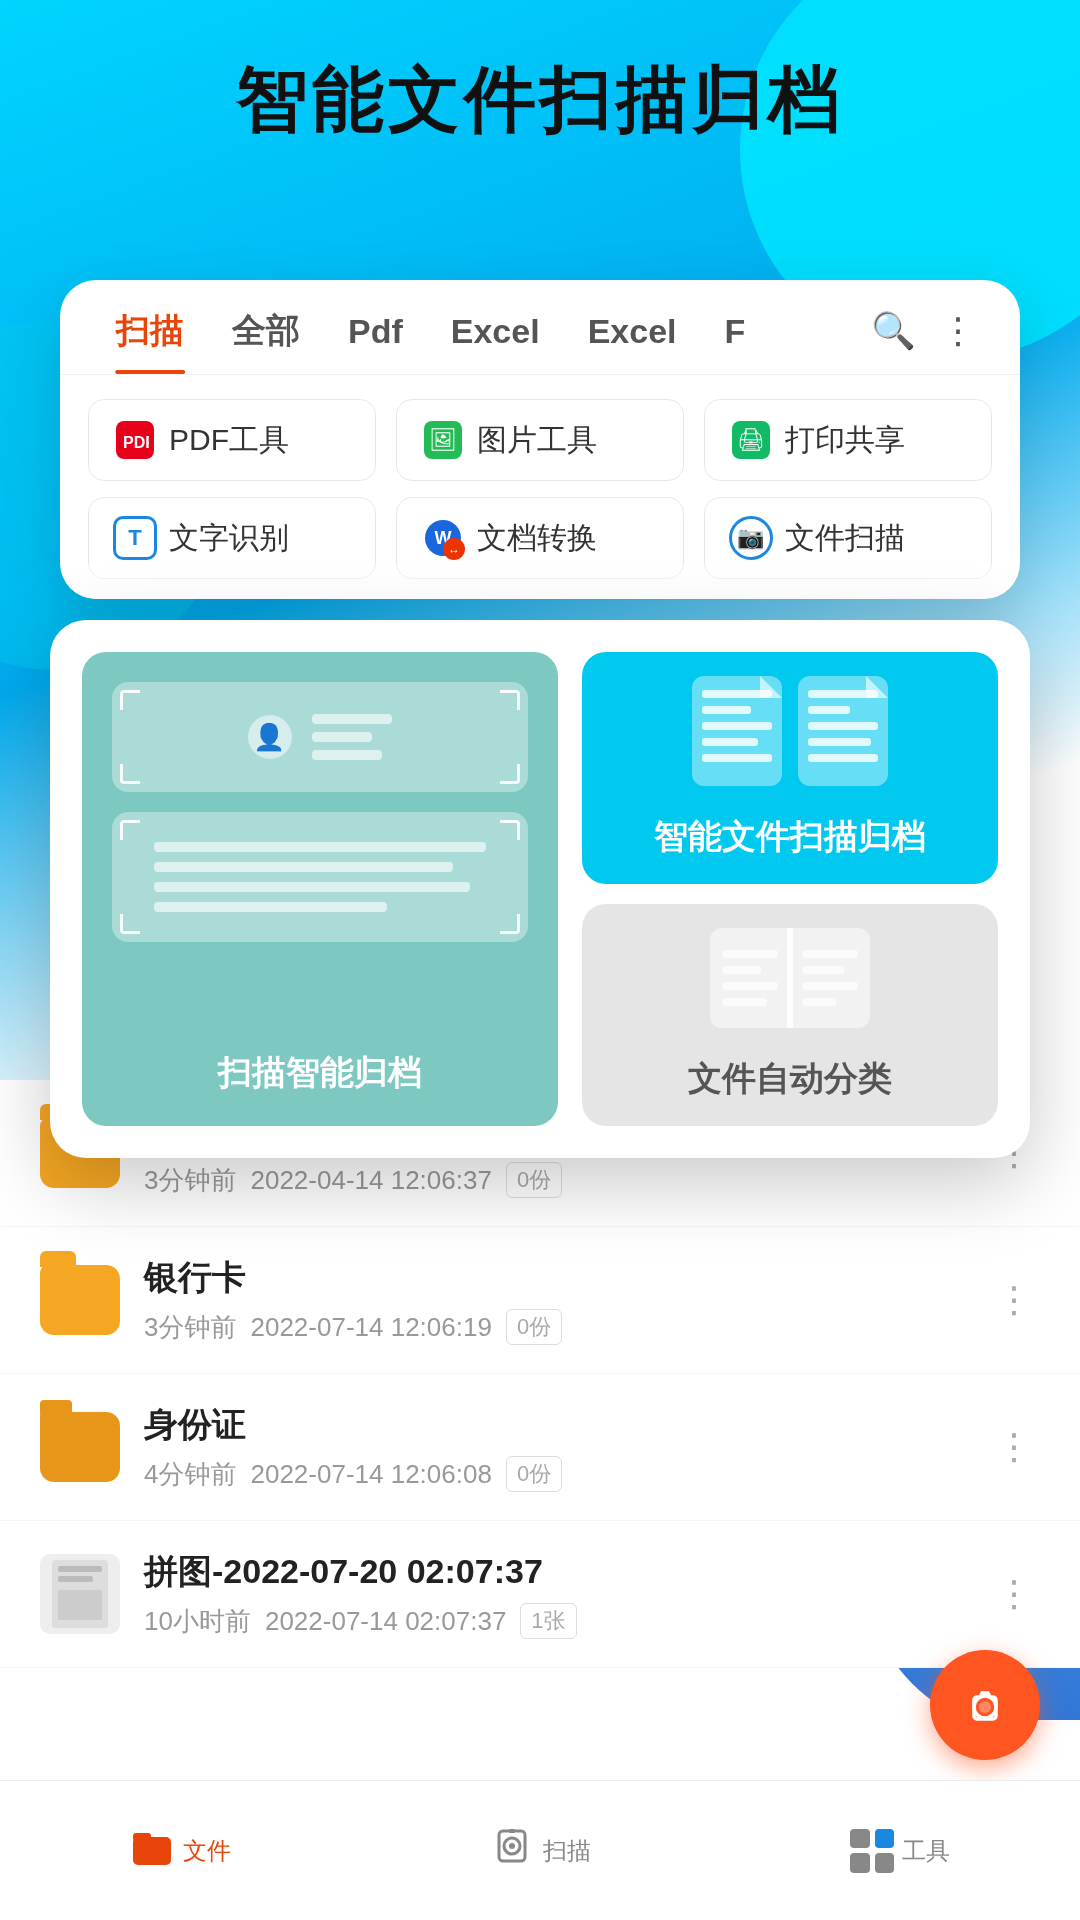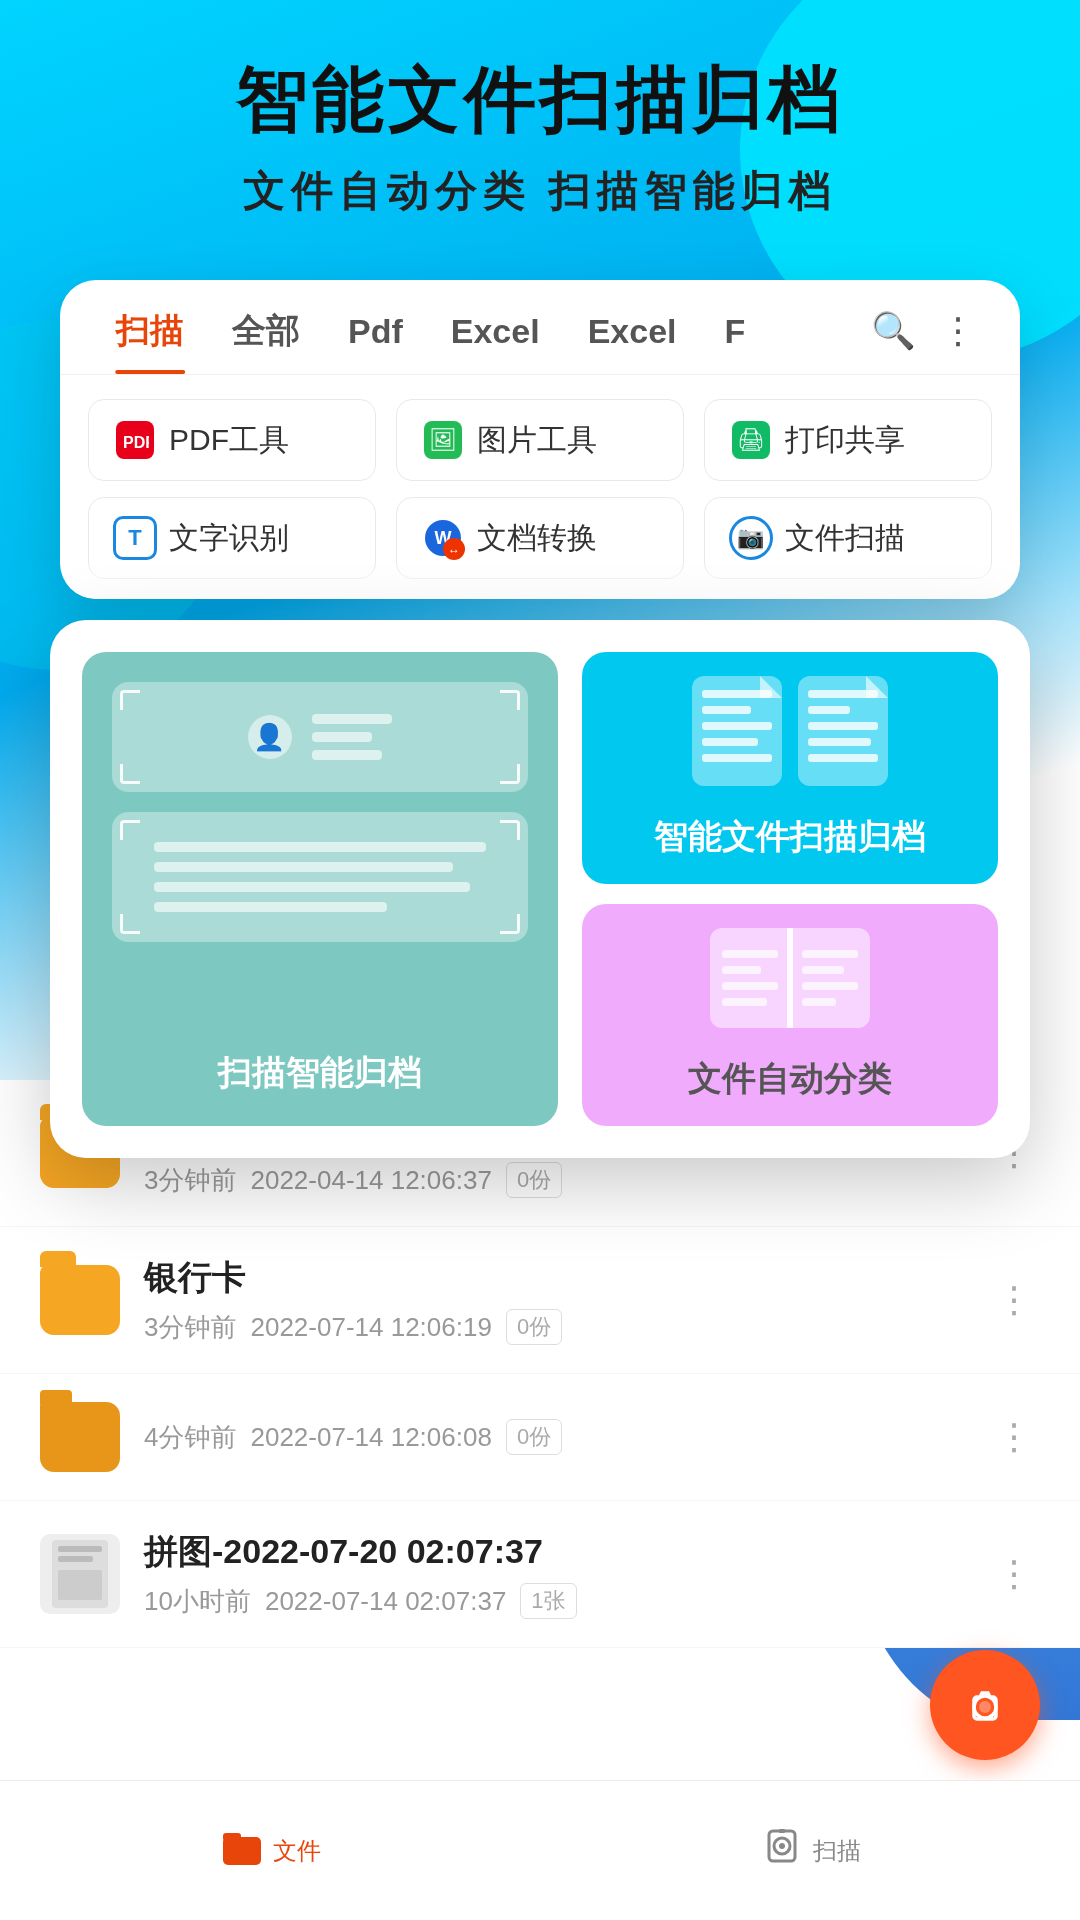--- a/index.html
+++ b/index.html
@@ -282,21 +282,21 @@
       border-radius: 24px;
       padding: 24px;
       display: flex;
       flex-direction: column;
       align-items: center;
       justify-content: center;
       flex: 1;
     }
 
     .popup-right-bottom {
-      background: #f0abfc;
+      background: #e5e5e5;
       border-radius: 24px;
       padding: 24px;
       display: flex;
       flex-direction: column;
       align-items: center;
       justify-content: center;
       flex: 1;
     }
 
     
@@ -632,21 +632,20 @@
 <body>
 
 <div class="bg-container">
   <div class="bg-blob-top-right"></div>
   <div class="bg-blob-left"></div>
   <div class="bg-blob-bottom-right"></div>
 </div>
 
 <div class="header-section">
   <div class="main-title">智能文件扫描归档</div>
-  <div class="sub-title">文件自动分类   扫描智能归档</div>
 </div>
 
 <div class="app-card">
 
   <div class="tabs-bar">
     <div class="tab-item active">扫描</div>
     <div class="tab-item">全部</div>
     <div class="tab-item">Pdf</div>
     <div class="tab-item">Excel</div>
     <div class="tab-item">Excel</div>
@@ -821,20 +820,21 @@
       </div>
     </div>
     <div class="more-btn">⋮</div>
   </div>
 
   <div class="list-item">
     <div class="folder-icon-sm">
       <div class="folder-tab-sm"></div>
     </div>
     <div class="list-info">
+      <div class="list-title">身份证</div>
       <div class="list-meta">
         <span>4分钟前</span>
         <span>2022-07-14 12:06:08</span>
         <span class="badge">0份</span>
       </div>
     </div>
     <div class="more-btn">⋮</div>
   </div>
 
   <div class="list-item">
@@ -882,14 +882,23 @@
       <svg width="46" height="46" viewBox="0 0 46 46">
         <rect x="10" y="8" width="26" height="30" rx="4" fill="none" stroke="#888" stroke-width="3"></rect>
         <circle cx="23" cy="23" r="8" fill="none" stroke="#888" stroke-width="3"></circle>
         <circle cx="23" cy="23" r="3" fill="#888"></circle>
         <rect x="20" y="6" width="6" height="4" rx="1" fill="#888"></rect>
       </svg>
     </div>
     <span class="nav-label">扫描</span>
   </div>
 
+  <div class="nav-item">
+    <div class="nav-tools-icon">
+      <div class="nav-tool-sq"></div>
+      <div class="nav-tool-sq" style="background:#1a88e0;border-radius:4px;"></div>
+      <div class="nav-tool-sq"></div>
+      <div class="nav-tool-sq"></div>
+    </div>
+    <span class="nav-label">工具</span>
+  </div>
 
 </div>
 
 </body></html>

